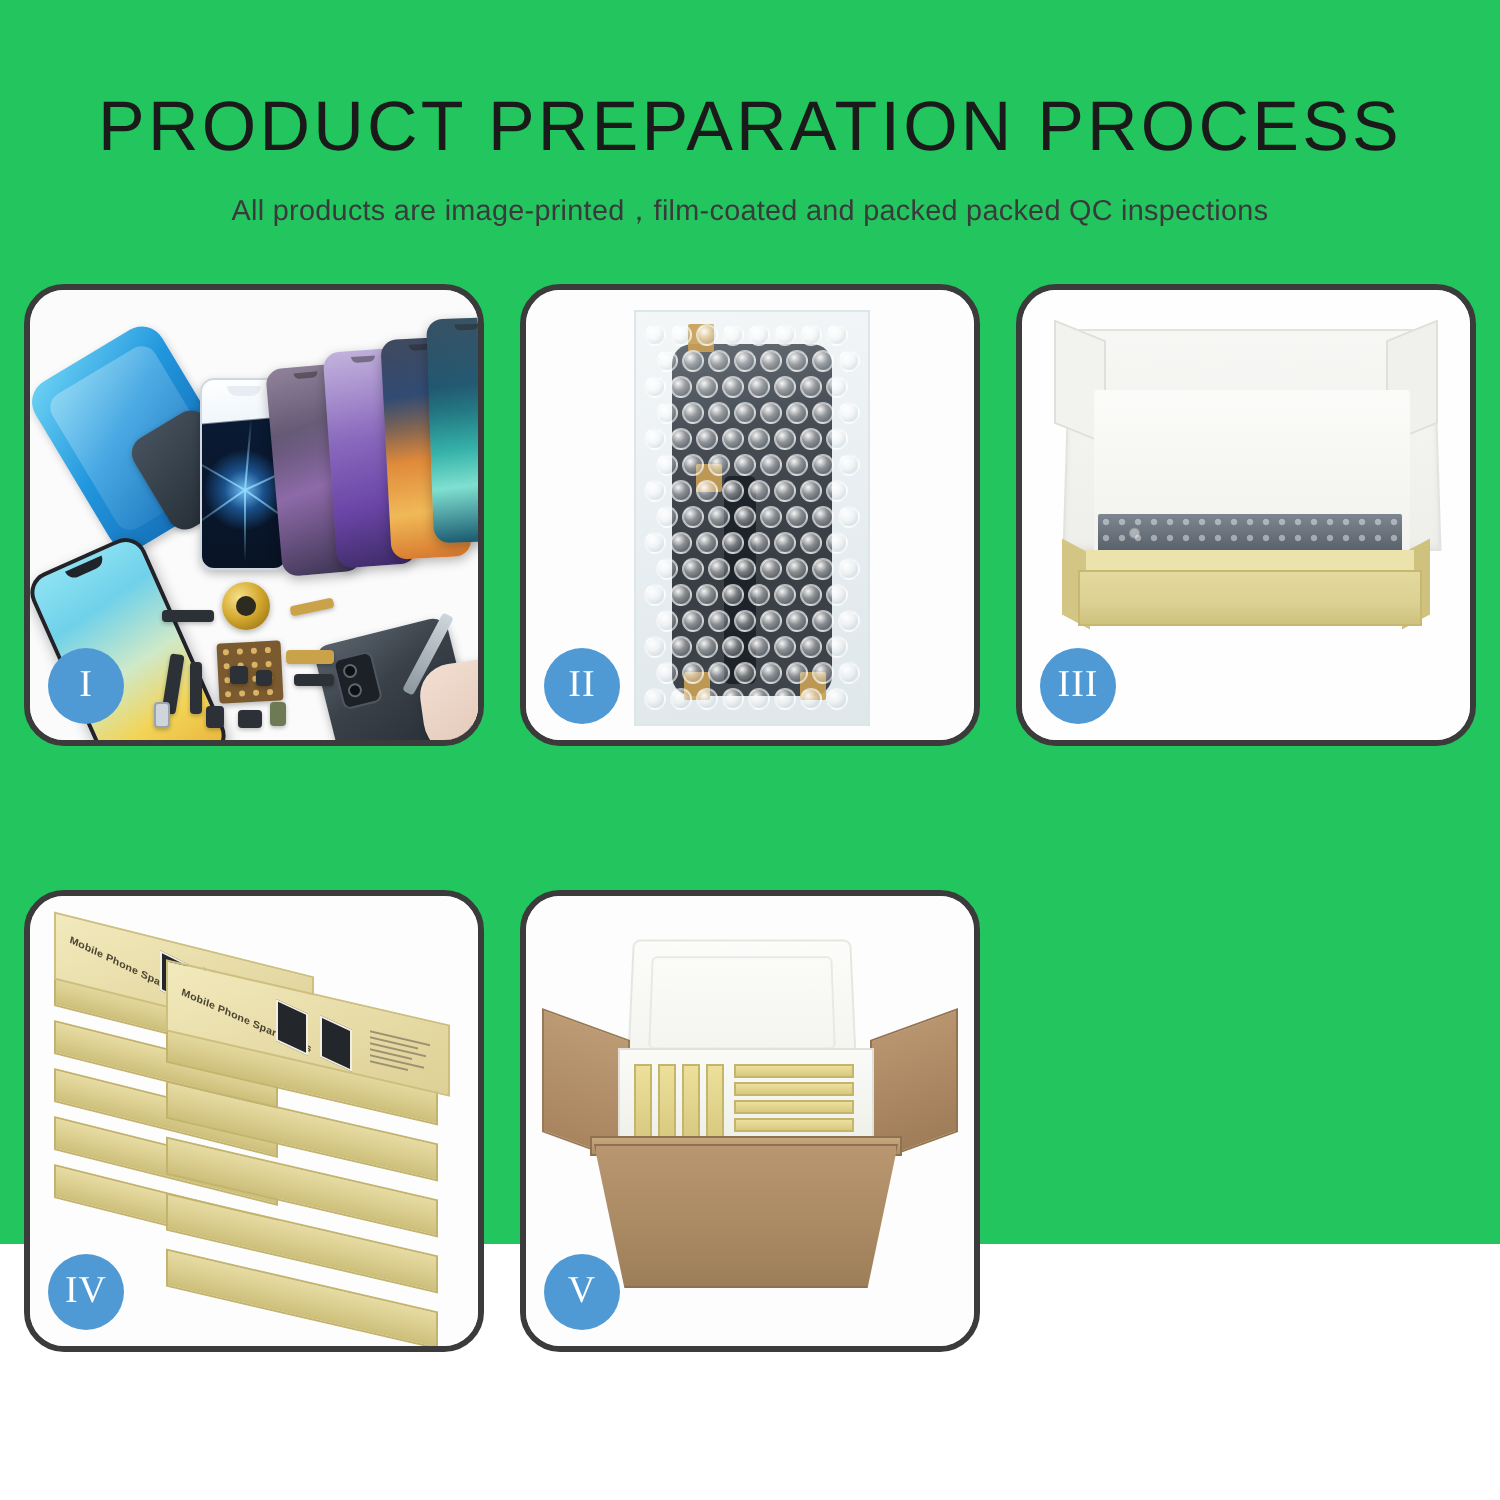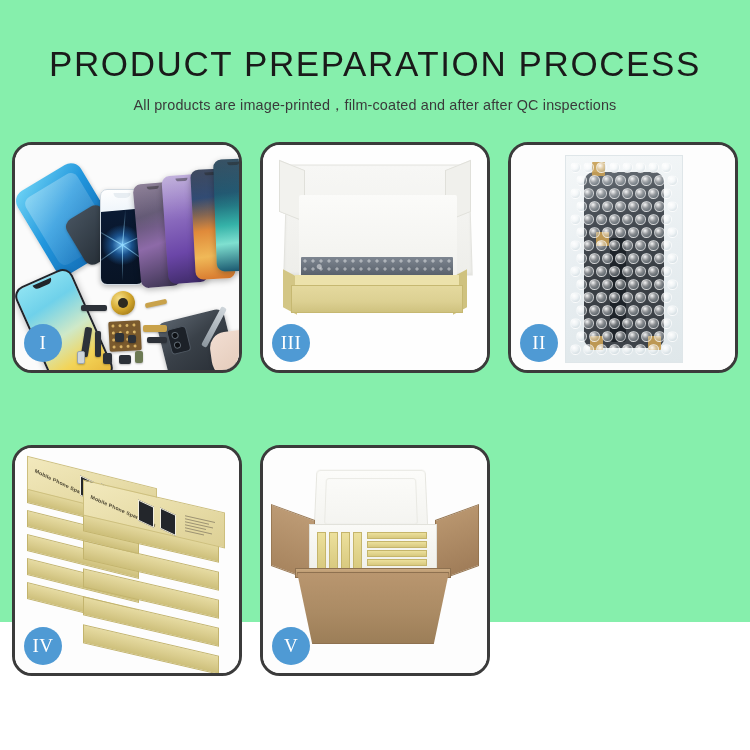--- a/index.html
+++ b/index.html
@@ -9,21 +9,21 @@
     height: 750px;
     background: #ffffff;
     font-family: "Liberation Sans", sans-serif;
     overflow: hidden;
   }
 
   #page {
     position: relative;
     width: 750px;
     height: 622px;
-    background: #86efac;
+    background: #22c55e;
   }
 
   
   .header { position: absolute; left: 0; top: 0; width: 750px; }
 
   .page-title {
     text-align: center;
     font-size: 35px;
     letter-spacing: 1.6px;
     font-weight: 400;
@@ -415,21 +415,21 @@
   .c6-tape-a { left:60px; top:92px; width:16px; height:16px; transform: skewY(28deg); }
   .c6-tape-b { left:60px; top:158px; width:16px; height:16px; transform: skewY(28deg); }
 </style>
 </head>
 <body>
 
 <div id="page">
 
   <div class="header">
     <div class="page-title">PRODUCT PREPARATION PROCESS</div>
-    <div class="page-subtitle">All products are image-printed，film-coated and after after QC inspections</div>
+    <div class="page-subtitle">All products are image-printed，film-coated and packed packed QC inspections</div>
   </div>
 
   <div class="panel-grid">
 
     <div class="panel">
       <div class="panel-stage">
         <div class="p1-bg"></div>
 
         <div class="blue-film"></div>
         <div class="film-dark"></div>
@@ -500,36 +500,20 @@
         <div class="flex fl-h"></div>
         <div class="flex fl-i"></div>
         <div class="flex fl-j"></div>
         <div class="flex fl-k"></div>
         <div class="flex fl-l"></div>
 
         <div class="tweezer"></div>
         <div class="hand"></div>
       </div>
       <div class="step-badge">I</div>
-    </div>
-
-    <div class="panel">
-      <div class="panel-stage">
-        <div class="p3-bg"></div>
-        <div class="b3-lidback"></div>
-        <div class="b3-lidflap-l"></div>
-        <div class="b3-lidflap-r"></div>
-        <div class="b3-foam"></div>
-        <div class="b3-contents"></div>
-        <div class="b3-base-left"></div>
-        <div class="b3-base-right"></div>
-        <div class="b3-base-top"></div>
-        <div class="b3-base-front"></div>
-      </div>
-      <div class="step-badge">III</div>
     </div>
 
     <div class="panel">
       <div class="panel-stage">
         <div class="p2-bg"></div>
         <div class="bubble-bag">
           <div class="bub-screen"></div>
           <div class="bub-flexstrip"></div>
           <div class="bub-tape" style="left:26px; top:6px;"></div>
           <div class="bub-tape" style="left:30px; top:76px;"></div>
@@ -657,20 +641,36 @@
               <i style="left:82px;top:188px"></i>
               <i style="left:95px;top:188px"></i>
           </div>
         </div>
       </div>
       <div class="step-badge">II</div>
     </div>
 
     <div class="panel">
       <div class="panel-stage">
+        <div class="p3-bg"></div>
+        <div class="b3-lidback"></div>
+        <div class="b3-lidflap-l"></div>
+        <div class="b3-lidflap-r"></div>
+        <div class="b3-foam"></div>
+        <div class="b3-contents"></div>
+        <div class="b3-base-left"></div>
+        <div class="b3-base-right"></div>
+        <div class="b3-base-top"></div>
+        <div class="b3-base-front"></div>
+      </div>
+      <div class="step-badge">III</div>
+    </div>
+
+    <div class="panel">
+      <div class="panel-stage">
         <div class="p4-bg"></div>
         <div class="stack">
 
           <div class="sbox-side" style="left:6px; top:34px; width:112px; height:17px; transform:skewY(14deg);"></div>
           <div class="sbox-side" style="left:6px; top:58px; width:112px; height:17px; transform:skewY(14deg);"></div>
           <div class="sbox-side" style="left:6px; top:82px; width:112px; height:17px; transform:skewY(14deg);"></div>
           <div class="sbox-side" style="left:6px; top:106px; width:112px; height:17px; transform:skewY(14deg);"></div>
           <div class="sbox-side" style="left:6px; top:130px; width:112px; height:17px; transform:skewY(14deg);"></div>
 
           <div class="sbox-lid" style="left:6px; top:6px; width:130px; height:34px; transform:skewY(14deg);">

